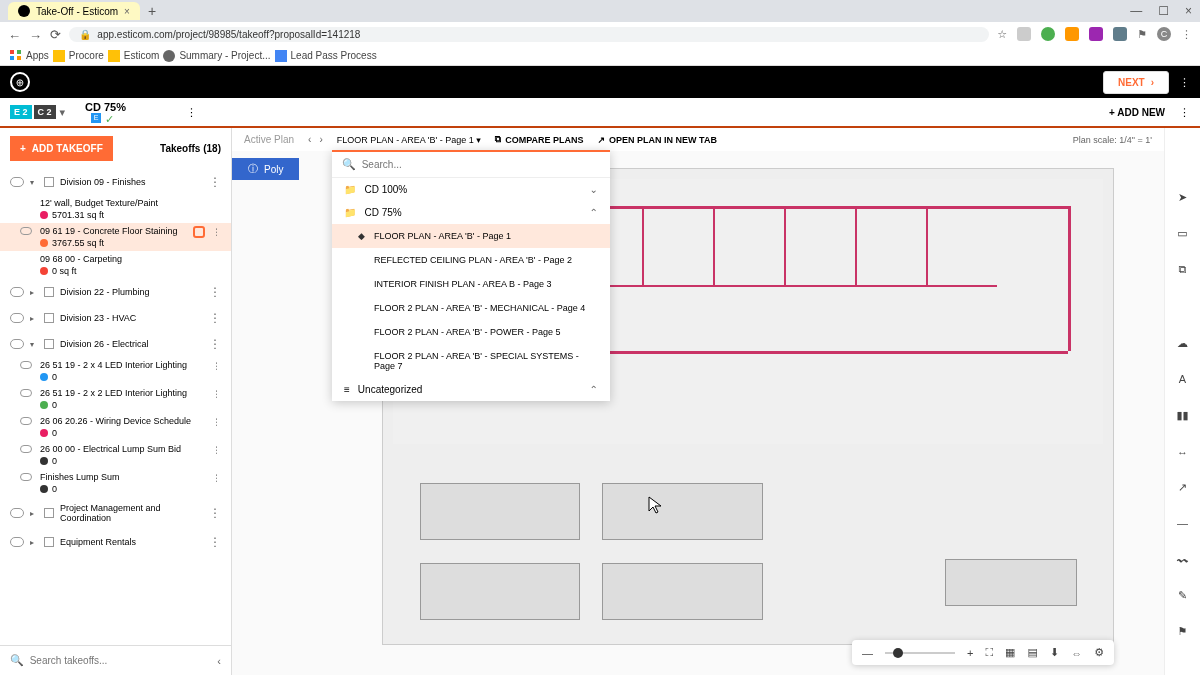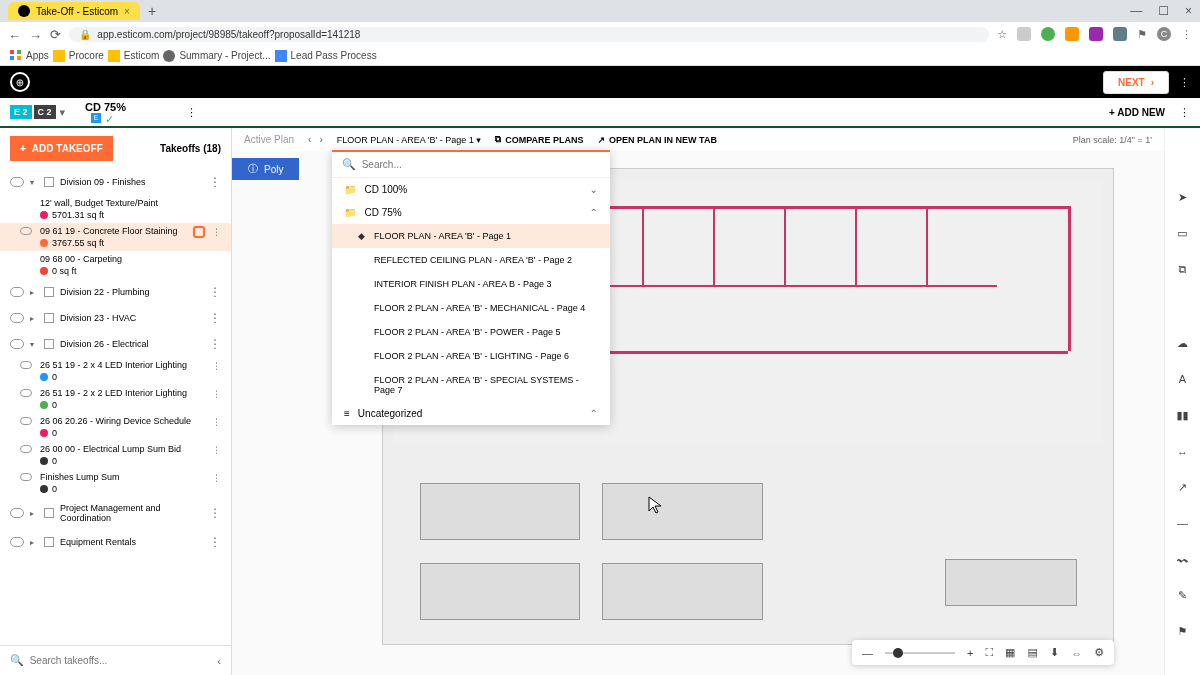--- a/index.html
+++ b/index.html
@@ -1,21 +1,21 @@
 <!DOCTYPE html>
 <html><head>
 <meta charset="utf-8">
 <style>
 * { margin: 0; padding: 0; box-sizing: border-box; font-family: Arial, sans-serif; }
 body { width: 1200px; height: 675px; overflow: hidden; background: #fff; font-size: 11px; }
 
 
 .browser-chrome { background: #dee1e6; }
 .tab-bar { display: flex; align-items: center; height: 22px; padding: 0 8px; }
-.tab { background: #fde047; border-radius: 6px 6px 0 0; padding: 3px 10px; display: flex; align-items: center; gap: 6px; font-size: 10px; }
+.tab { background: #fef9c3; border-radius: 6px 6px 0 0; padding: 3px 10px; display: flex; align-items: center; gap: 6px; font-size: 10px; }
 .tab-favicon { width: 12px; height: 12px; background: #000; border-radius: 50%; }
 .tab-close { color: #666; cursor: pointer; }
 .new-tab { margin-left: 8px; color: #555; font-size: 14px; cursor: pointer; }
 .window-controls { margin-left: auto; display: flex; gap: 16px; color: #555; font-size: 12px; }
 .addr-bar { display: flex; align-items: center; padding: 4px 8px; gap: 8px; background: #fff; height: 24px; }
 .nav-btn { color: #555; font-size: 13px; cursor: pointer; }
 .url-field { flex: 1; display: flex; align-items: center; gap: 6px; background: #f1f3f4; border-radius: 12px; padding: 2px 10px; font-size: 10px; color: #333; }
 .lock { color: #666; }
 .ext-icons { display: flex; gap: 10px; align-items: center; }
 .ext-icon { width: 14px; height: 14px; border-radius: 3px; }
@@ -27,21 +27,21 @@
 .app-header { background: #000; color: #fff; display: flex; align-items: center; height: 32px; padding: 0 10px; }
 .app-logo { width: 20px; height: 20px; border: 2px solid #fff; border-radius: 50%; display: flex; align-items: center; justify-content: center; font-size: 10px; margin-right: 16px; }
 .app-title { font-size: 14px; font-weight: bold; margin-right: 40px; }
 .nav-tabs { display: flex; gap: 26px; }
 .nav-tab { font-size: 11px; cursor: pointer; padding: 10px 0; }
 .nav-tab.active { color: #ff6b35; border-bottom: 2px solid #ff6b35; }
 .next-btn { margin-left: auto; background: #fff; color: #ff6b35; border: 1px solid #ddd; padding: 5px 14px; border-radius: 3px; font-size: 10px; font-weight: bold; display: flex; align-items: center; gap: 6px; cursor: pointer; }
 .header-menu { margin-left: 10px; color: #fff; cursor: pointer; }
 
 
-.sub-header { display: flex; align-items: center; padding: 6px 10px; border-bottom: 2px solid #14532d; height: 30px; }
+.sub-header { display: flex; align-items: center; padding: 6px 10px; border-bottom: 2px solid #c2410c; height: 30px; }
 .badge-group { display: flex; gap: 2px; }
 .badge { font-size: 9px; padding: 2px 4px; color: #fff; font-weight: bold; }
 .badge.e2 { background: #00bcd4; }
 .badge.c2 { background: #404040; }
 .badge-dd { margin-left: 4px; color: #666; cursor: pointer; }
 .cd-label { margin-left: 20px; font-size: 11px; font-weight: bold; }
 .cd-icons { display: flex; gap: 4px; margin-left: 6px; align-items: center; }
 .ci { width: 10px; height: 10px; }
 .add-new { margin-left: auto; font-size: 10px; font-weight: bold; cursor: pointer; }
 .sub-menu { margin-left: 14px; cursor: pointer; }
@@ -388,21 +388,20 @@
       <div class="pd-folder">
         <span>📁</span>
         <span>CD 75%</span>
         <span class="arrow">⌃</span>
       </div>
       <div class="pd-item active">FLOOR PLAN - AREA 'B' - Page 1</div>
       <div class="pd-item">REFLECTED CEILING PLAN - AREA 'B' - Page 2</div>
       <div class="pd-item">INTERIOR FINISH PLAN - AREA B - Page 3</div>
       <div class="pd-item">FLOOR 2 PLAN - AREA 'B' - MECHANICAL - Page 4</div>
       <div class="pd-item">FLOOR 2 PLAN - AREA 'B' - POWER - Page 5</div>
-      <div class="pd-item">FLOOR 2 PLAN - AREA 'B' - LIGHTING - Page 6</div>
       <div class="pd-item">FLOOR 2 PLAN - AREA 'B' - SPECIAL SYSTEMS - Page 7</div>
       <div class="pd-folder">
         <span>≡</span>
         <span>Uncategorized</span>
         <span class="arrow">⌃</span>
       </div>
     </div>
 
     <div class="bottom-controls">
       <span class="bc-btn">—</span>

